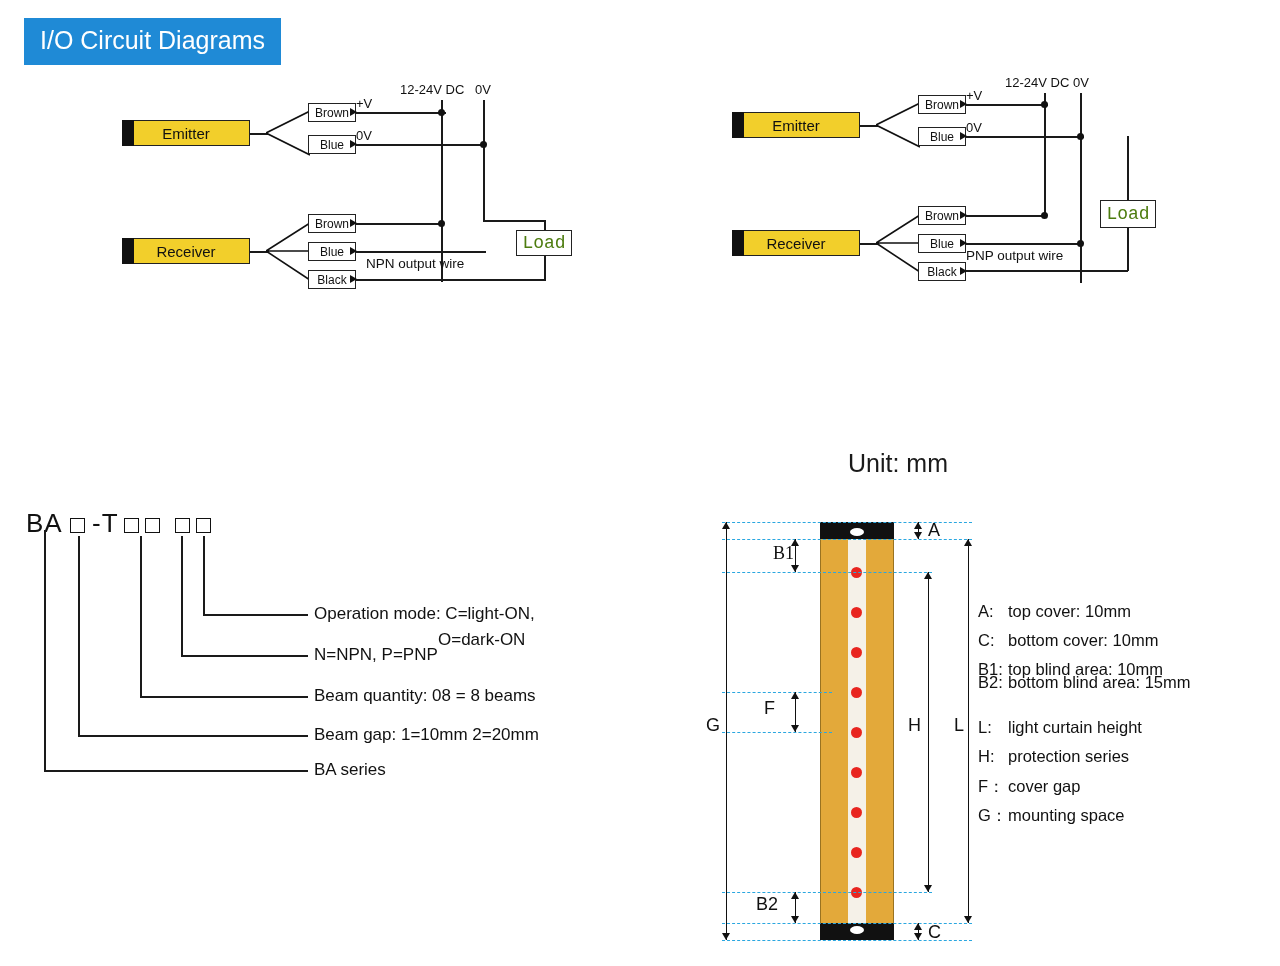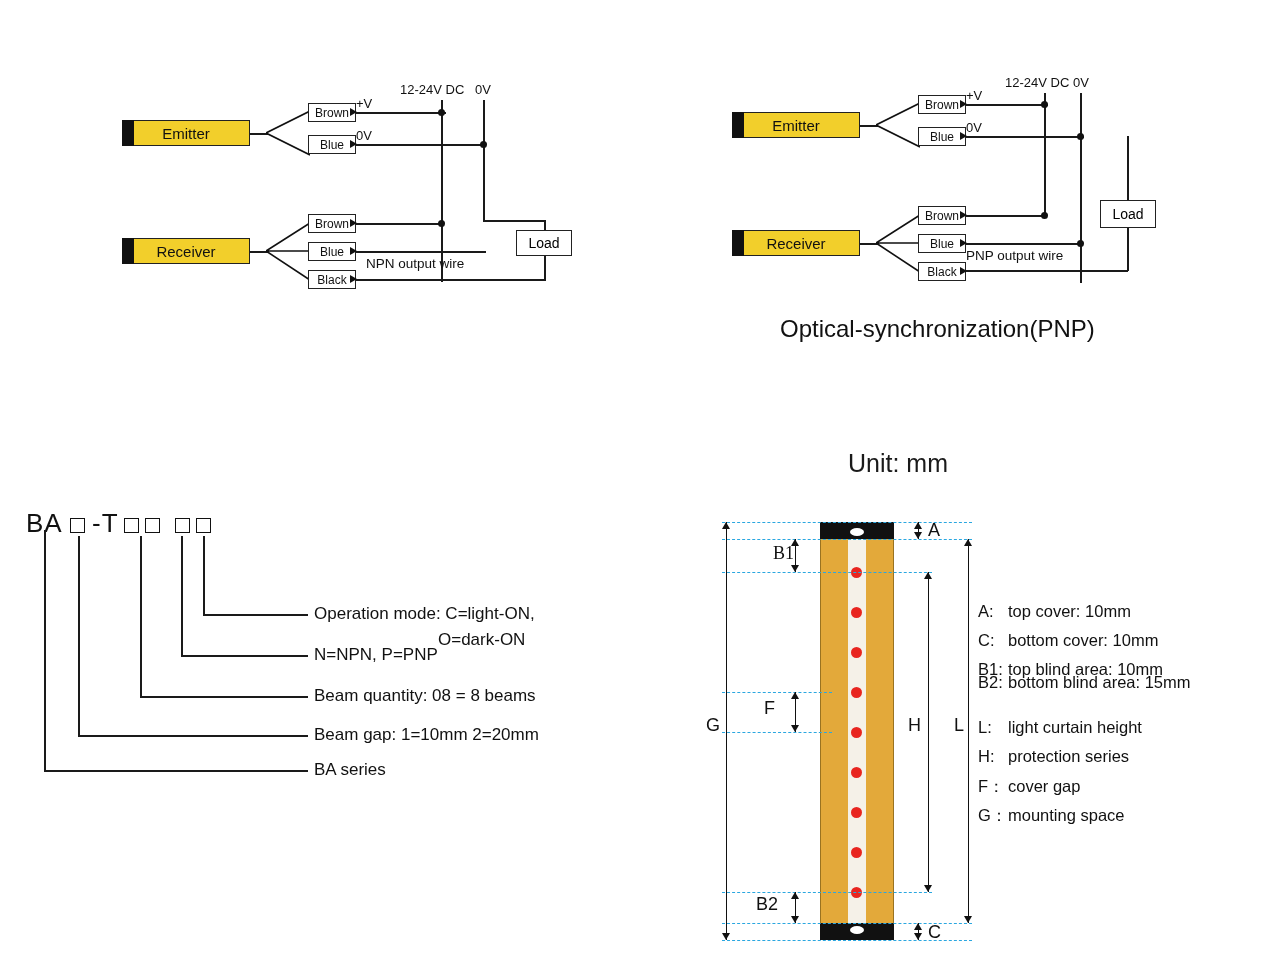--- a/index.html
+++ b/index.html
@@ -58,22 +58,23 @@
     display: flex; align-items: center; justify-content: center;
     padding: 0 3px;
     color: #111;
     white-space: nowrap;
   }
   .load-box {
     position: absolute;
     background: #ffffff;
     border: 1px solid #222;
     display: flex; align-items: center; justify-content: center;
-    font-size: 14px;
-    color: #000000;
+    font-size: 18px;
+    color: #4d7c0f;
+    font-family: Liberation Mono, monospace;
   }
   .small-txt {
     position: absolute;
     font-size: 13px;
     color: #111;
     white-space: nowrap;
   }
   .dot {
     position: absolute;
     width: 7px; height: 7px;
@@ -175,20 +176,21 @@
     color: #111;
     white-space: nowrap;
   }
   .legend-key { display: inline-block; width: 30px; }
 </style>
 </head>
 <body>
 
 <div class="page">
 
+  <div class="sec-title" style="left:24px; top:18px;">I/O Circuit Diagrams</div>
 
   <div class="abs" style="left:0; top:60px; width:640px; height:300px;">
 
     <div class="small-txt" style="left:400px; top:22px;">12-24V DC</div>
     <div class="small-txt" style="left:475px; top:22px;">0V</div>
 
     <div class="vline" style="left:441px; top:40px; height:182px;"></div>
     <div class="vline" style="left:483px; top:40px; height:120px;"></div>
 
     <div class="box-device" style="left:122px; top:60px; width:128px;">
@@ -305,21 +307,20 @@
     <div class="dot" style="left:431px; top:152px;"></div>
     <div class="dot" style="left:467px; top:180px;"></div>
 
     <div class="load-box" style="left:490px; top:140px; width:56px; height:28px;">Load</div>
     <div class="thinv" style="left:517px; top:76px; height:64px;"></div>
     <div class="thinv" style="left:517px; top:168px; height:43px;"></div>
     <div class="thinh" style="left:356px; top:210px; width:162px;"></div>
 
     <div class="small-txt" style="left:356px; top:188px; font-size:13.5px;">PNP output wire</div>
 
-    <div class="caption" style="left:170px; top:255px;">Optical-synchronization(PNP)</div>
   </div>
 
 
   <div class="abs" style="left:0; top:500px; width:620px; height:320px;">
 
     <div class="model-code" style="left:26px; top:8px;">BA</div>
     <div class="sq" style="left:70px; top:18px;"></div>
     <div class="model-code" style="left:92px; top:8px;">-T</div>
     <div class="sq" style="left:124px; top:18px;"></div>
     <div class="sq" style="left:145px; top:18px;"></div>

